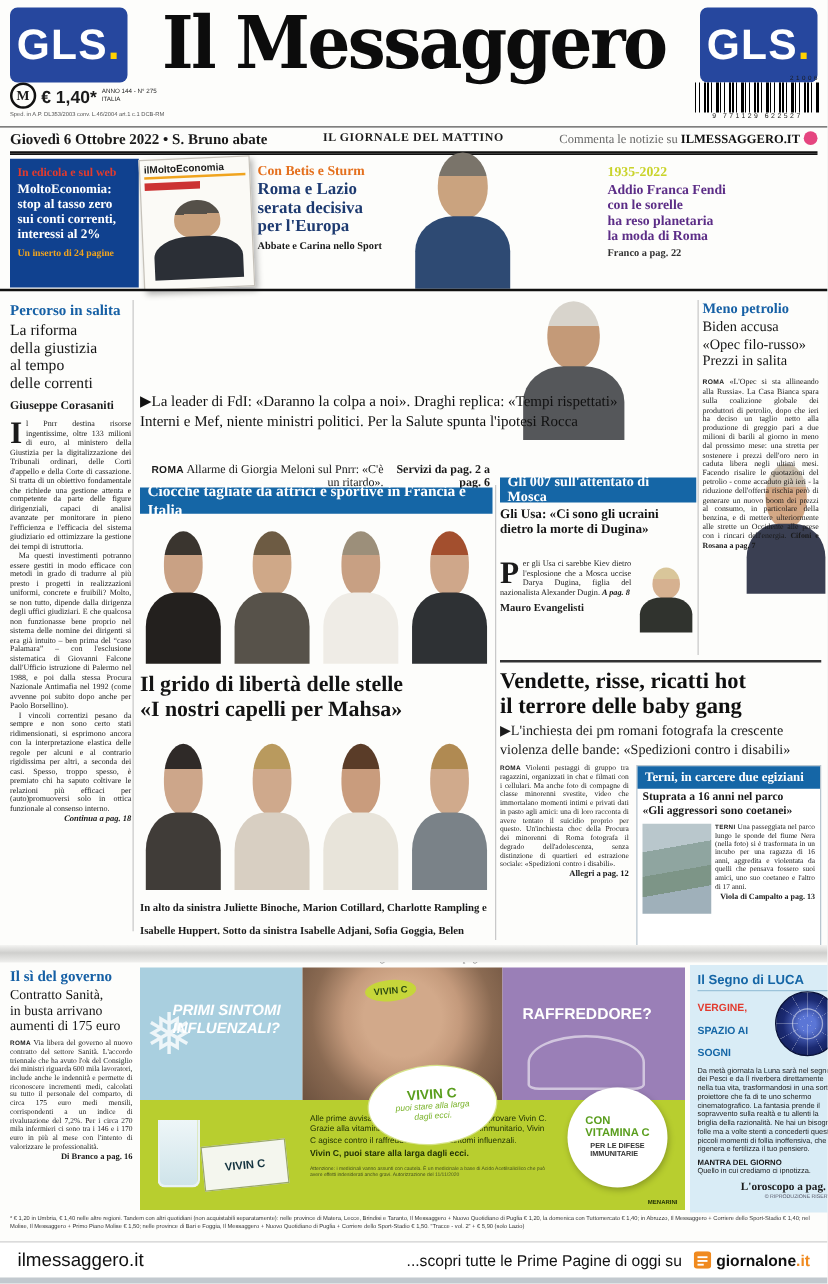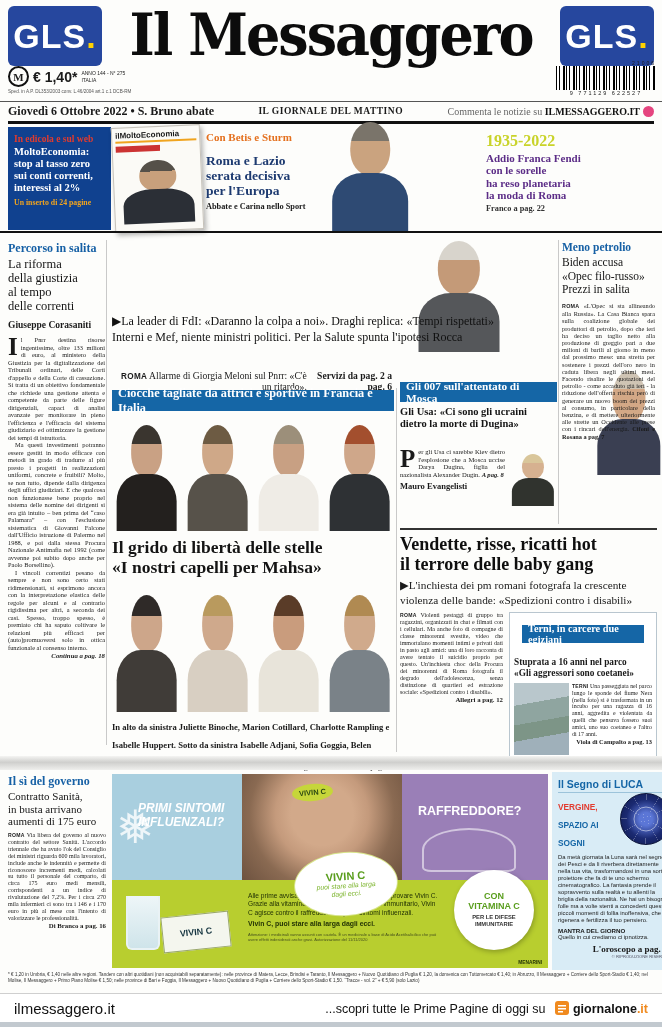--- a/index.html
+++ b/index.html
@@ -63,21 +63,21 @@
   .ad-top{display:flex;height:106px;}
   .ad-left{background:#a9cfdf;position:relative;width:130px;}
   .ad-left .flake{position:absolute;left:4px;top:26px;font-size:46px;color:rgba(255,255,255,.8);}
   .ad-face{width:160px;background:
       radial-gradient(circle at 50% 38%,#d2a98a 0 30%,#c49a7c 45%,#8a6a52 70%,#6d523f 100%);}
   .ad-right{flex:1;background:#9a7fb7;position:relative;}
   .ad-green{height:88px;background:#b8ce2f;position:relative;}
   .starburst{position:absolute;background:#fff;border-radius:50%;transform:rotate(-4deg);
       box-shadow:0 0 0 3px #fff,0 0 0 4px #d7e48a;display:flex;flex-direction:column;align-items:center;justify-content:center;text-align:center;}
   .vitcircle{position:absolute;background:#fff;border-radius:50%;box-shadow:1px 2px 5px rgba(0,0,0,.25);
-      display:flex;flex-direction:column;align-items:center;justify-content:center;text-align:center;}
+      display:flex;flex-direction:column;align-items:center;justify-content:center;}
   .glass{position:absolute;width:30px;height:52px;background:linear-gradient(#eef6f8,#cfe4ea);border:2px solid #e9f2f5;border-top:0;
       border-radius:0 0 6px 6px;}
   .pack{position:absolute;width:66px;height:34px;background:#f4f6ee;border:1px solid #9aa86a;transform:rotate(-6deg);
       display:flex;align-items:center;justify-content:center;font-weight:bold;color:#13333f;}
 
   .footerbar{display:flex;justify-content:space-between;align-items:center;background:#fff;border-top:1px solid #cfcfcf;
       padding:0 14px;box-sizing:border-box;font-family:"Liberation Sans",sans-serif;}
   .gicon{display:inline-block;width:14px;height:14px;background:#f08a1f;border-radius:3px;margin:0 4px -2px 6px;
       background-image:linear-gradient(#fff 0 0),linear-gradient(#fff 0 0),linear-gradient(#fff 0 0);
       background-size:8px 1.5px,8px 1.5px,5px 1.5px;background-position:3px 4px,3px 7px,3px 10px;background-repeat:no-repeat;}
@@ -132,31 +132,31 @@
   </div>
 
   <div class="abs magcover" style="left:113px;top:126px;width:89px;height:105px;">
     <div class="sans b" style="font-size:8px;border-bottom:2px solid #f0a41f;padding-bottom:1px;">ilMoltoEconomia</div>
     <div style="height:6px;background:linear-gradient(90deg,#c33 0 55%,transparent 55%);margin:3px 0 2px;"></div>
     <div class="photo person" style="height:70px;--bg:#8f9aa2;--hair:#555049;--skin:#c8a07c;--shirt:#2b2f36;"></div>
   </div>
 
   <div class="abs" style="left:206px;top:131px;width:106px;">
     <div class="b" style="color:#e4701e;font-size:11px;">Con Betis e Sturm</div>
-    <div class="b ml" style="color:#1d3a70;font-size:13.5px;line-height:1.1;margin-top:11px;">Roma e Lazio
+    <div class="b ml" style="color:#1d3a70;font-size:13.5px;line-height:1.1;margin-top:1px;">Roma e Lazio
 serata decisiva
 per l'Europa</div>
     <div class="b" style="font-size:8.3px;margin-top:3px;">Abbate e Carina nello Sport</div>
   </div>
 
   <div class="abs photo person" style="left:316px;top:110px;width:86px;height:121px;--bg:#b9b4ac;--hair:#7a746a;--skin:#caa37f;--shirt:#2e4a73;"></div>
   <div class="abs photo person" style="left:402px;top:108px;width:92px;height:123px;--bg:#cfcdc7;--hair:#d8d4cc;--skin:#c49a78;--shirt:#55575a;"></div>
 
   <div class="abs" style="left:486px;top:132px;width:100px;">
-    <div class="b" style="color:#c9d32a;font-size:16px;">1935-2022</div>
+    <div class="b" style="color:#c9d32a;font-size:11px;">1935-2022</div>
     <div class="b ml" style="color:#5c2d87;font-size:11px;line-height:1.12;margin-top:2px;">Addio Franca Fendi
 con le sorelle
 ha reso planetaria
 la moda di Roma</div>
     <div class="b" style="font-size:8.3px;margin-top:3px;color:#333;">Franco a pag. 22</div>
   </div>
   <div class="abs photo person" style="left:582px;top:115px;width:72px;height:116px;--bg:#ded6c8;--hair:#cfc4b4;--skin:#d3a886;--shirt:#3a3f52;"></div>
 
   <div class="abs hrule" style="left:0;top:231px;width:662px;height:2px;background:#111;"></div>
 
@@ -225,21 +225,21 @@
   <div class="abs b ml" style="left:400px;top:534px;width:258px;font-size:18px;line-height:1.12;color:#0f0f0f;">Vendette, risse, ricatti hot
 il terrore delle baby gang</div>
   <div class="abs ml" style="left:400px;top:578px;width:258px;font-size:11.3px;line-height:1.3;">▶L'inchiesta dei pm romani fotografa la crescente
 violenza delle bande: «Spedizioni contro i disabili»</div>
   <div class="abs jus" style="left:400px;top:612px;width:103px;font-size:6px;line-height:7px;">
     <span class="lead-in">ROMA</span><span> Violenti pestaggi di gruppo tra ragazzini, organizzati in chat e filmati con i cellulari. Ma anche foto di compagne di classe minorenni svestite, video che immortalano momenti intimi e privati dati in pasto agli amici: una di loro racconta di avere tentato il suicidio proprio per questo. Un'inchiesta choc della Procura dei minorenni di Roma fotografa il degrado dell'adolescenza, senza distinzione di quartieri ed estrazione sociale: «Spedizioni contro i disabili».</span>
     <div class="b" style="text-align:right;font-size:6.8px;">Allegri a pag. 12</div>
   </div>
 
   <div class="abs" style="left:509px;top:612px;width:148px;height:150px;border:1px solid #b9c6cf;background:#fff;box-sizing:border-box;">
-    <div class="banner" style="height:18px;font-size:10.3px;margin:12px;">Terni, in carcere due egiziani</div>
+    <div class="banner" style="height:18px;font-size:10.3px;margin:0;">Terni, in carcere due egiziani</div>
     <div class="b ml" style="font-size:9.3px;line-height:1.18;padding:2px 4px;">Stuprata a 16 anni nel parco
 «Gli aggressori sono coetanei»</div>
     <div style="display:flex;gap:3px;padding:2px 4px;">
       <div class="photo" style="width:55px;height:72px;flex:none;background:linear-gradient(170deg,#b9c7cc 0 28%,#8fa5a0 28% 52%,#7d9587 52% 72%,#9fb0ba 72%);"></div>
       <div>
         <p class="jus" style="font-size:5.9px;line-height:6.8px;"><span class="lead-in">TERNI</span><span> Una passeggiata nel parco lungo le sponde del fiume Nera (nella foto) si è trasformata in un incubo per una ragazza di 16 anni, aggredita e violentata da quelli che pensava fossero suoi amici, uno suo coetaneo e l'altro di 17 anni.</span></p>
         <div class="b" style="text-align:right;font-size:6.4px;margin-top:1px;">Viola di Campalto a pag. 13</div>
       </div>
     </div>
   </div>

